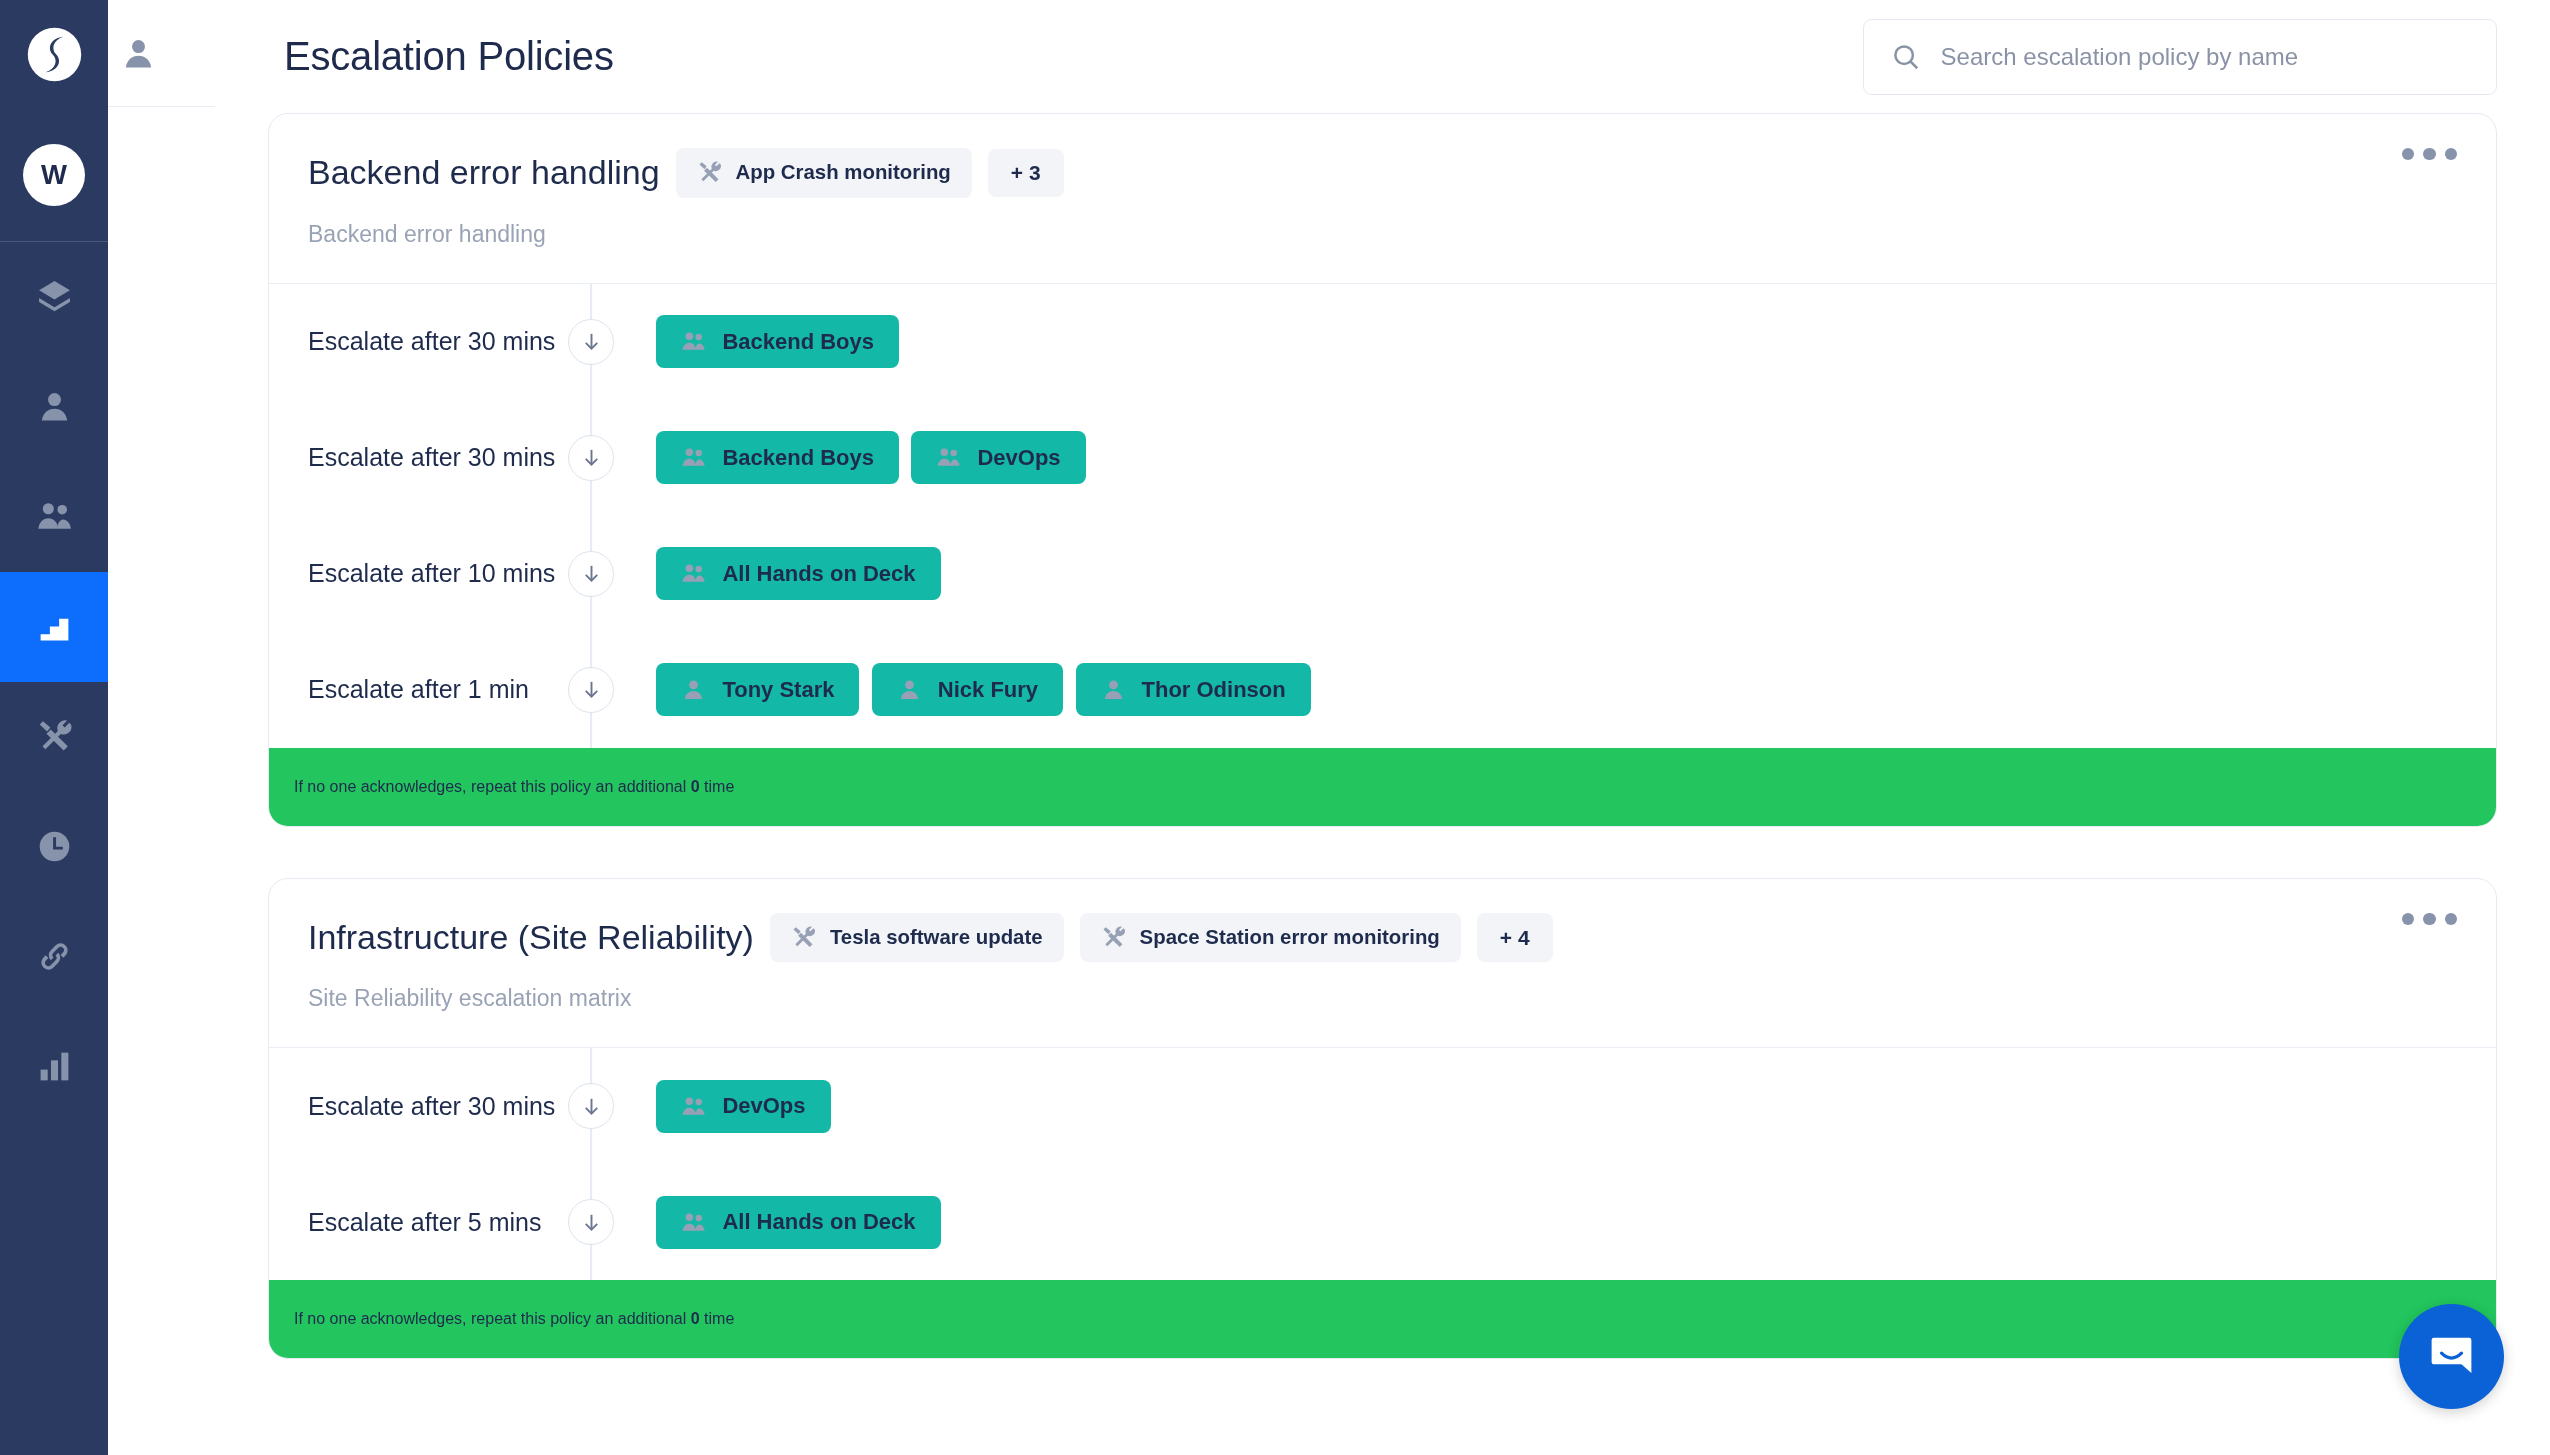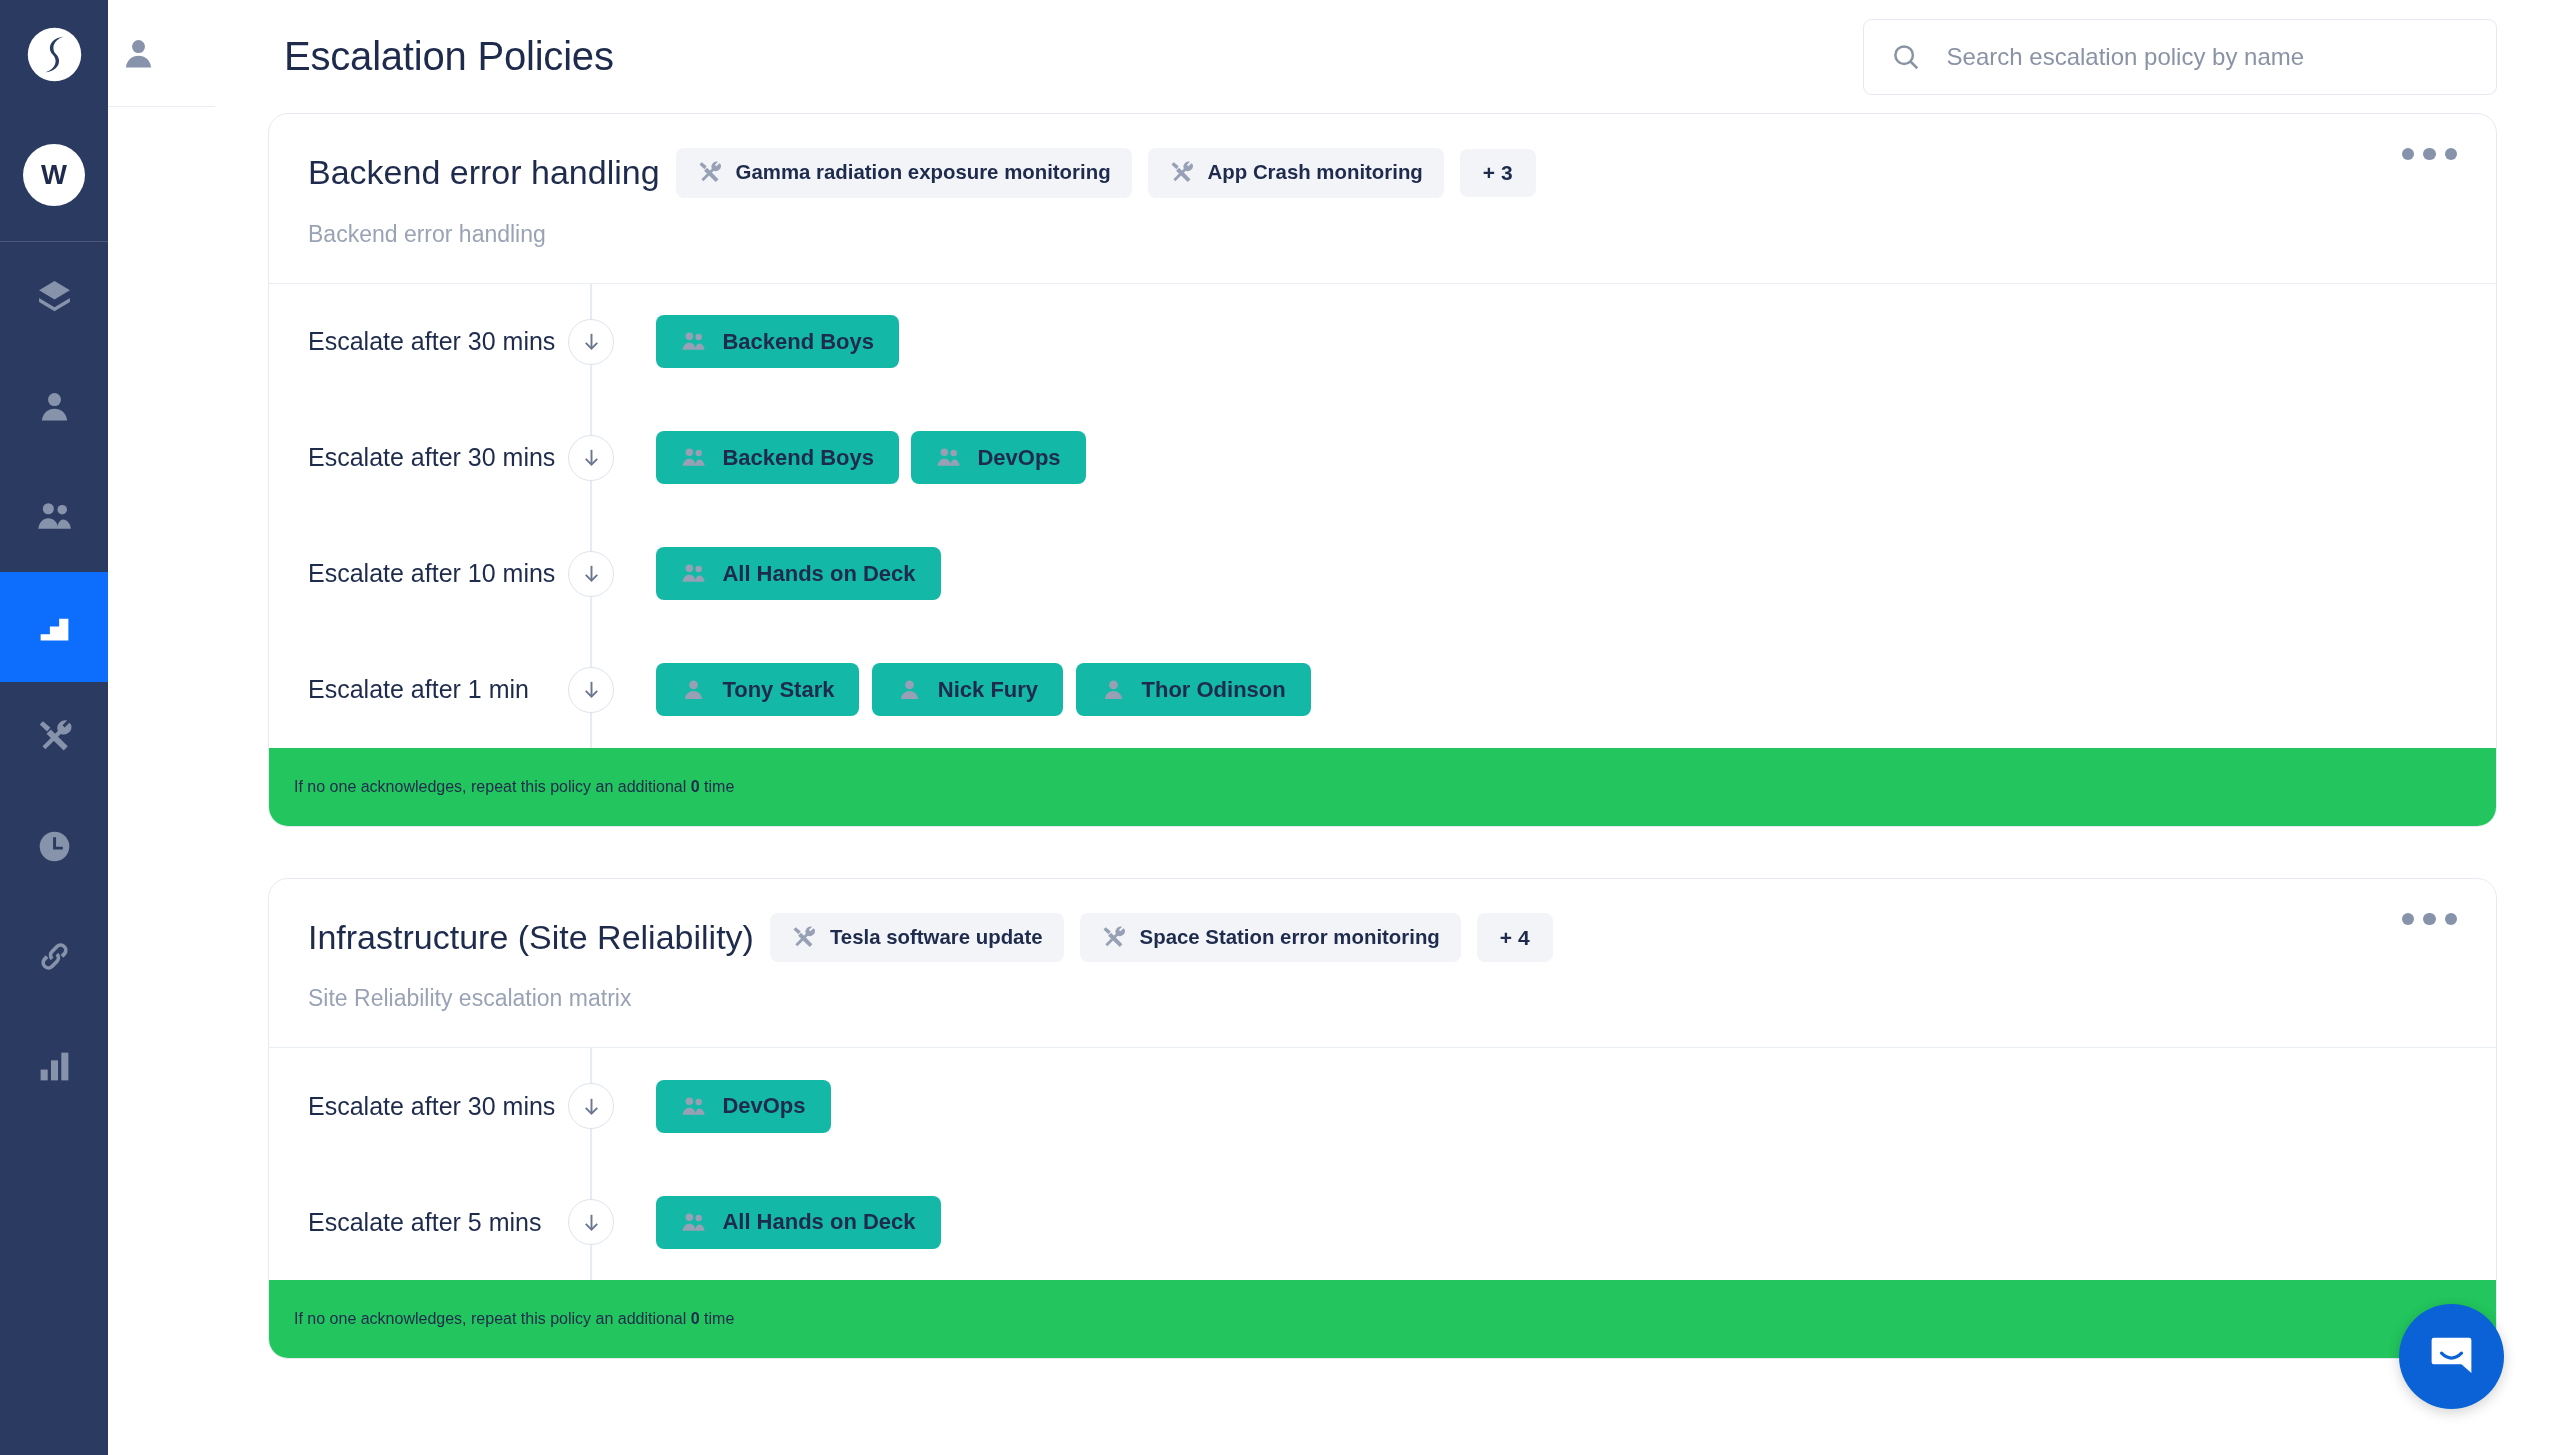--- a/index.html
+++ b/index.html
@@ -64,21 +64,21 @@
     display: flex; align-items: center; justify-content: space-between;
     height: 113px; padding: 0 0 0 16px;
   }
   .page-title {
     font-size: 40px; color: #1e2b4d; font-weight: normal; letter-spacing: -0.2px;
   }
   .head-right { display: flex; align-items: center; gap: 22px; }
   .search-box {
     width: 634px; height: 76px;
     border: 0.9px solid #e3e8f1; border-radius: 8.9px; background: #fff;
-    display: flex; align-items: center; padding: 0 26.6px; gap: 26px;
+    display: flex; align-items: center; padding: 0 26.6px; gap: 20px;
   }
   .search-box svg { width: 30px; height: 30px; stroke: #8a93a6; fill: none; stroke-width: 2; flex:0 0 auto;}
   .search-input {
     border: none; outline: none; background: transparent;
     font-size: 24px; color: #3c4353; width: 100%;
     font-family: "Liberation Sans", sans-serif;
   }
   .search-input::placeholder { color: #8a93a6; }
   .add-btn {
     height: 76px; background: #0d6efd; color: #fff;
@@ -259,30 +259,20 @@
           <div class="card-head-row">
             <h2 class="card-title">Backend error handling</h2>
             <span class="tag">
               <span class="tool-ico">
                 <svg viewBox="0 0 24 24">
                     <path d="M2.4 4.2 L4.5 2.1 L9.3 6.1 L7.2 8.8 Z"></path>
                     <path d="M6.8 10.2 L9.6 7.4 L20.6 18.4 L18 21 Z"></path>
                     <path d="M21.6 3.1 L18.6 6.1 L17.2 4.7 L20.2 1.7 A5 5 0 0 0 14.2 8.4 L4.2 18.4 L6.1 20.3 L16.1 10.3 A5 5 0 0 0 22.8 4.3 Z"></path>
                   </svg>
               </span>
-              <span>Gamma radiation exposure monitoring</span>
-            </span>
-            <span class="tag">
-              <span class="tool-ico">
-                <svg viewBox="0 0 24 24">
-                    <path d="M2.4 4.2 L4.5 2.1 L9.3 6.1 L7.2 8.8 Z"></path>
-                    <path d="M6.8 10.2 L9.6 7.4 L20.6 18.4 L18 21 Z"></path>
-                    <path d="M21.6 3.1 L18.6 6.1 L17.2 4.7 L20.2 1.7 A5 5 0 0 0 14.2 8.4 L4.2 18.4 L6.1 20.3 L16.1 10.3 A5 5 0 0 0 22.8 4.3 Z"></path>
-                  </svg>
-              </span>
               <span>App Crash monitoring</span>
             </span>
             <span class="tag count">+ 3</span>
           </div>
           <div class="card-sub">Backend error handling</div>
           <div class="dots">
             <i></i>
               <i></i>
               <i></i>
           </div>

